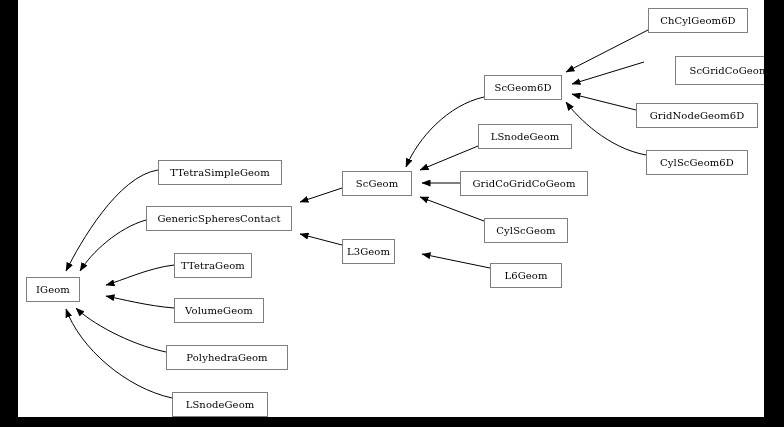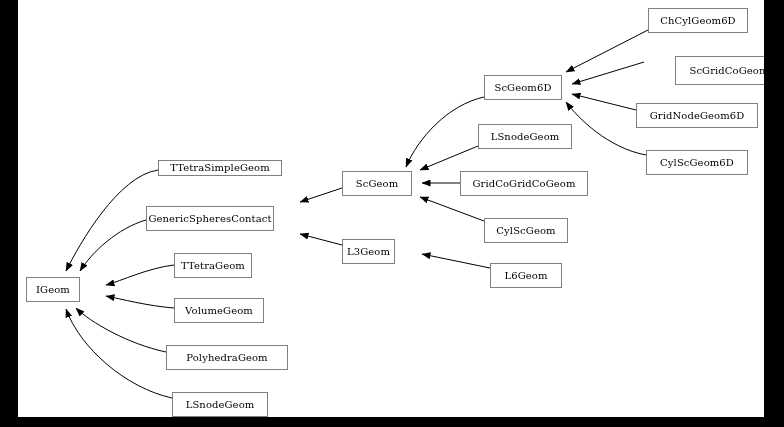--- a/index.html
+++ b/index.html
@@ -85,24 +85,24 @@
 
       <path d="M630,30 L548,72" fill="none" stroke="#000000" stroke-width="1" marker-end="url(#arrowhead)"></path>
       <path d="M626,62 L554,84" fill="none" stroke="#000000" stroke-width="1" marker-end="url(#arrowhead)"></path>
       <path d="M618,110 L554,94" fill="none" stroke="#000000" stroke-width="1" marker-end="url(#arrowhead)"></path>
       <path d="M628,155 C590,148 560,118 548,102" fill="none" stroke="#000000" stroke-width="1" marker-end="url(#arrowhead)"></path>
     </svg>
 
     <div class="node-box" style="left:8px;top:277px;width:54px;height:25px;">
       <span class="node-label">IGeom</span>
     </div>
-    <div class="node-box" style="left:140px;top:160px;width:124px;height:16px;">
+    <div class="node-box" style="left:140px;top:160px;width:124px;height:25px;">
       <span class="node-label">TTetraSimpleGeom</span>
     </div>
-    <div class="node-box" style="left:128px;top:206px;width:128px;height:25px;">
+    <div class="node-box" style="left:128px;top:206px;width:146px;height:25px;">
       <span class="node-label">GenericSpheresContact</span>
     </div>
     <div class="node-box" style="left:156px;top:253px;width:78px;height:25px;">
       <span class="node-label">TTetraGeom</span>
     </div>
     <div class="node-box" style="left:156px;top:298px;width:90px;height:25px;">
       <span class="node-label">VolumeGeom</span>
     </div>
     <div class="node-box" style="left:148px;top:345px;width:122px;height:25px;">
       <span class="node-label">PolyhedraGeom</span>

